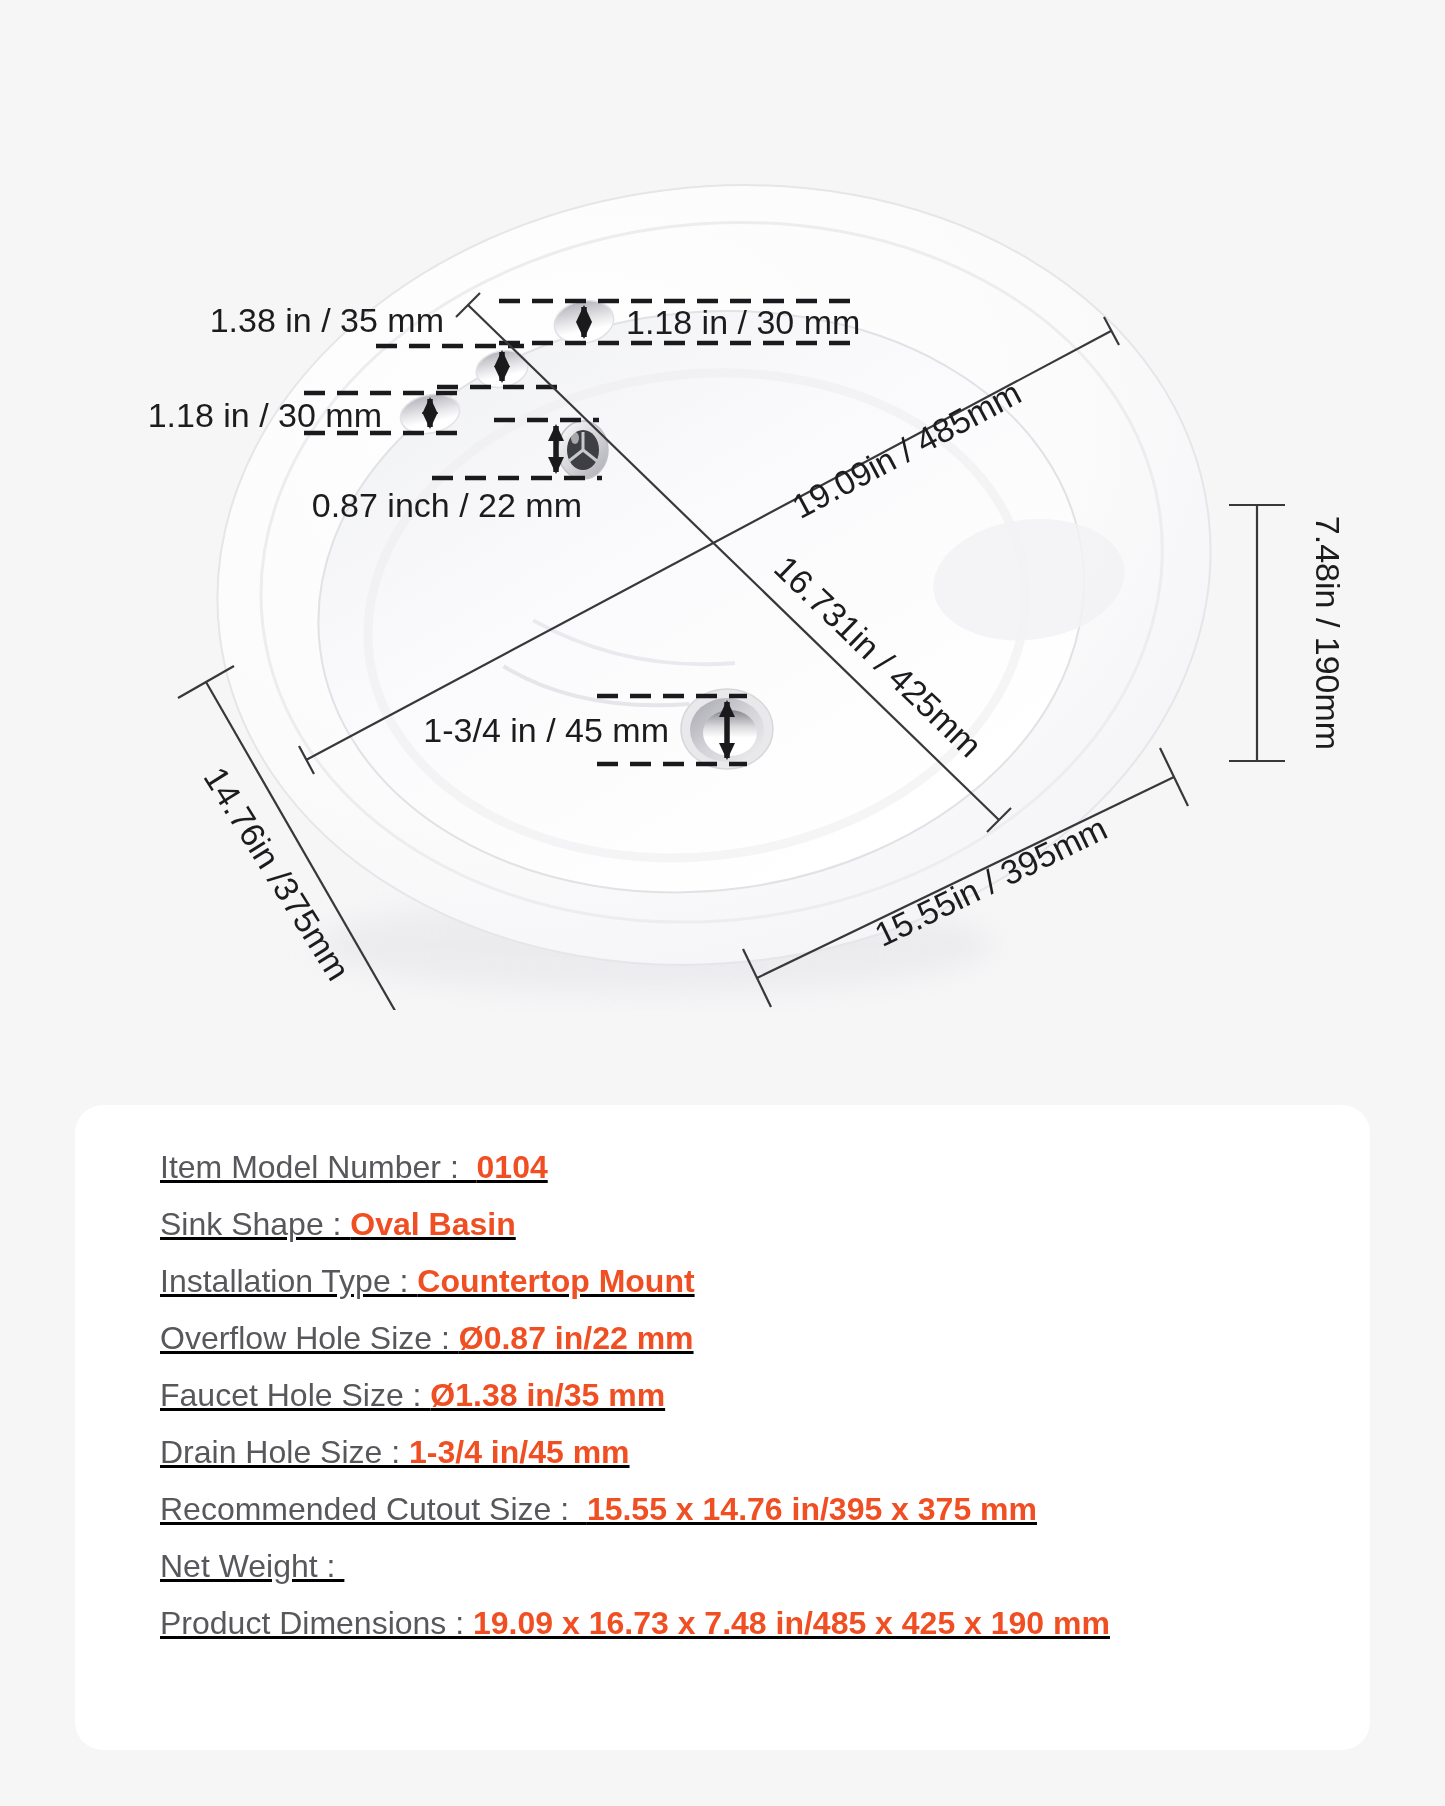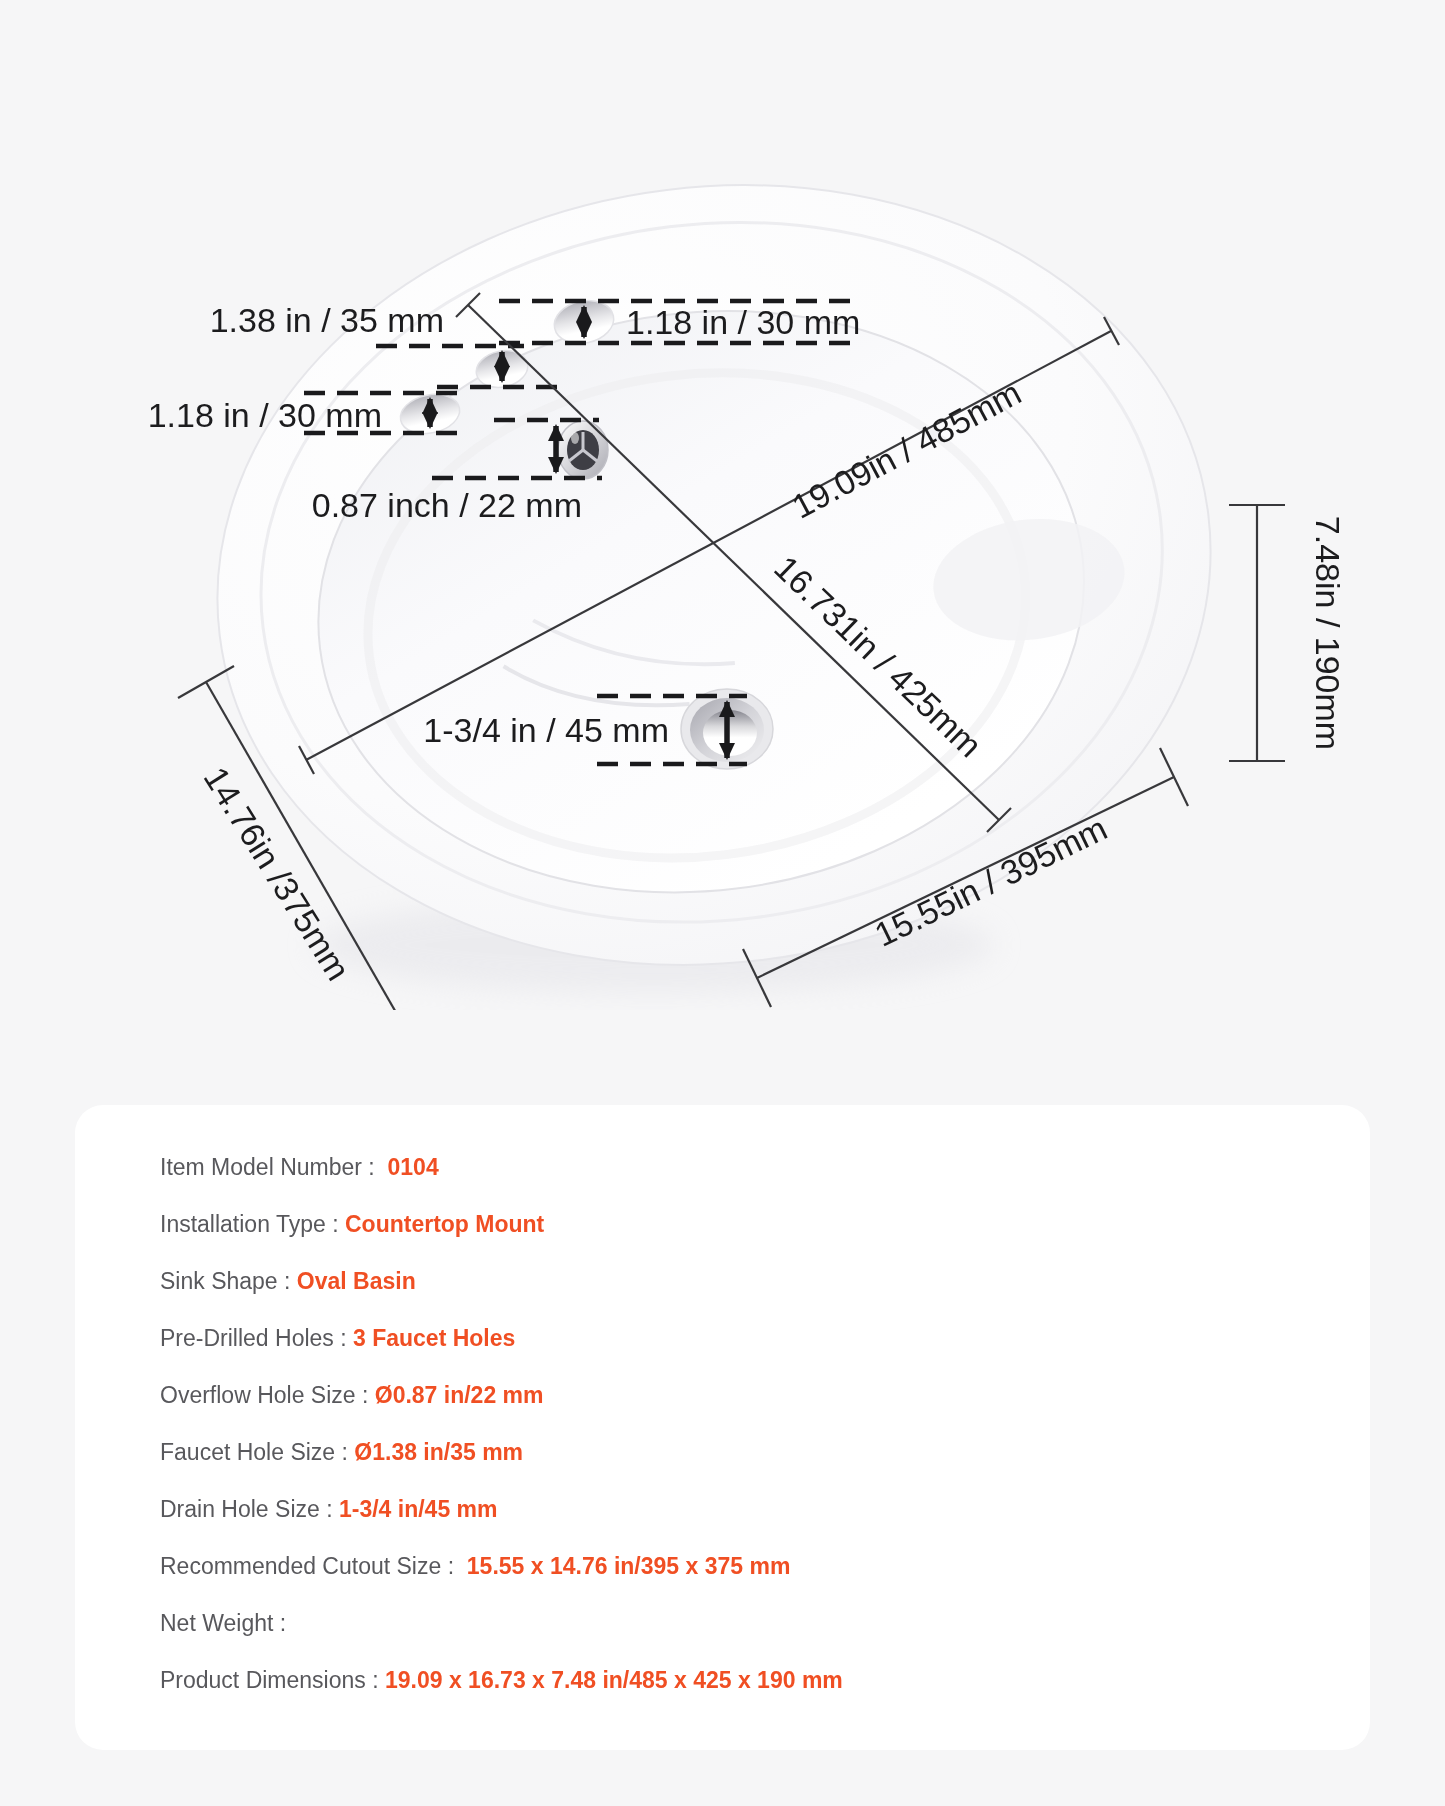--- a/index.html
+++ b/index.html
@@ -23,22 +23,23 @@
     width:1295px;height:645px;
     background:#ffffff;
     border-radius:28px;
     box-sizing:border-box;
     padding:34px 40px 0 85px;
   }
   .spec-row{
     height:57px;
     display:flex;
     align-items:center;
-    font-size:23px;
+    font-size:32px;
     white-space:pre;
+    text-decoration:underline;
   }
   .spec-label{color:#58585c;font-weight:400;}
   .spec-value{color:#f04f23;font-weight:700;}
 </style>
 </head>
 <body>
 
 <div class="page">
 
   <div class="diagram">
@@ -178,29 +179,26 @@
       <text class="dim-text" transform="translate(972 892) rotate(-26)" text-anchor="middle">15.55in / 395mm</text>
       <text class="dim-text" transform="translate(243 880) rotate(58)" text-anchor="middle">14.76in /375mm</text>
     </svg>
   </div>
 
   <div class="spec-card">
     <div class="spec-row">
       <span class="spec-label">Item Model Number :  </span><span class="spec-value">0104</span>
     </div>
     <div class="spec-row">
+      <span class="spec-label">Sink Shape : </span><span class="spec-value">Oval Basin</span>
+    </div>
+    <div class="spec-row">
       <span class="spec-label">Installation Type : </span><span class="spec-value">Countertop Mount</span>
     </div>
     <div class="spec-row">
-      <span class="spec-label">Sink Shape : </span><span class="spec-value">Oval Basin</span>
-    </div>
-    <div class="spec-row">
-      <span class="spec-label">Pre-Drilled Holes : </span><span class="spec-value">3 Faucet Holes</span>
-    </div>
-    <div class="spec-row">
       <span class="spec-label">Overflow Hole Size : </span><span class="spec-value">Ø0.87 in/22 mm</span>
     </div>
     <div class="spec-row">
       <span class="spec-label">Faucet Hole Size : </span><span class="spec-value">Ø1.38 in/35 mm</span>
     </div>
     <div class="spec-row">
       <span class="spec-label">Drain Hole Size : </span><span class="spec-value">1-3/4 in/45 mm</span>
     </div>
     <div class="spec-row">
       <span class="spec-label">Recommended Cutout Size :  </span><span class="spec-value">15.55 x 14.76 in/395 x 375 mm</span>

